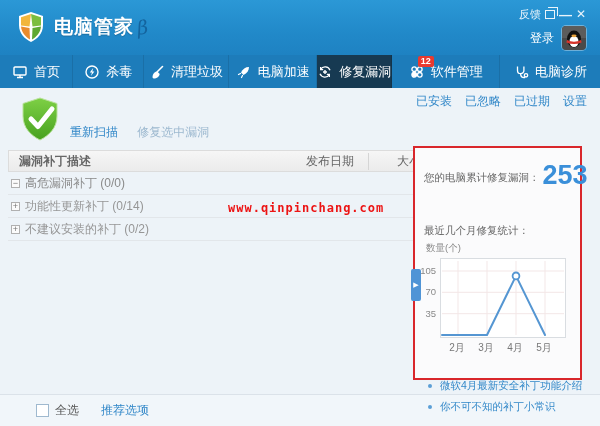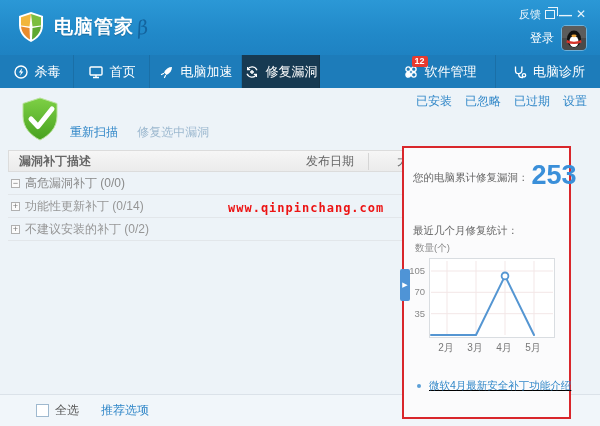--- a/index.html
+++ b/index.html
@@ -46,34 +46,34 @@
   .th-desc { flex:1; padding-left:10px;font-weight:bold; }
   .th-date { width:62px; }
   .th-size { width:56px; border-left:1px solid #d5d5d5; padding-left:28px; }
   .rows { position:absolute; left:8px; top:84px; width:417px; }
   .vuln-row { display:flex; align-items:center; height:23px; border-bottom:1px solid #e2e6ea; font-size:12px; color:#969696; cursor:pointer; }
   .expander { width:9px; height:9px; border:1px solid #b0b0b0; color:#777; font-size:9px; line-height:7px; text-align:center; margin:0 5px 0 3px; background:#fbfbfb; cursor:pointer; flex:0 0 auto; }
 
   .watermark { position:absolute; left:228px; top:113px; font-family:"DejaVu Sans Mono",monospace; font-weight:bold; font-size:12px; letter-spacing:1px; color:#ec1414; }
 
   
-  .panel { position:absolute; left:402px; top:58px; width:169px; height:273px; background:#fbfbfc; border:2px solid #d9262b; z-index:5; }
+  .panel { position:absolute; left:413px; top:58px; width:169px; height:234px; background:#fbfbfc; border:2px solid #d9262b; z-index:5; }
   .p-total { position:absolute; left:9px; top:14px; right:2px; display:flex; align-items:flex-end; white-space:nowrap; }
   .p-total-label { font-size:10.5px; color:#666; padding-bottom:4px; }
   .p-total-value { font-size:27px; line-height:27px; font-weight:bold; color:#3a8fd9; margin-left:3px; font-family:"Liberation Sans",sans-serif; }
   .p-last { position:absolute; left:9px; top:49px; font-size:9.5px; letter-spacing:-0.4px; color:#777; white-space:nowrap; }
   .p-stats { position:absolute; left:9px; top:76px; font-size:10.5px; color:#666; }
   .chart-title { position:absolute; left:11px; top:94px; font-size:9.5px; color:#888; }
   .chart-y-axis { position:absolute; left:0; top:110px; width:23px; height:80px; }
   .chart-y-axis span { position:absolute; right:2px; font-size:9.5px; color:#888; }
   .chart-plot { position:absolute; left:25px; top:110px; width:126px; height:80px; background:#fff; border:1px solid #d9dde1; }
   .chart-x-axis { position:absolute; left:25px; top:193px; width:126px; height:13px; }
   .chart-x-axis span { position:absolute; top:0; transform:translateX(-50%); font-size:10px; color:#777; }
   .panel-handle { position:absolute; left:-4px; top:121px; width:10px; height:32px; background:#4f94d6; border-radius:2px; color:#fff; font-size:7px; line-height:32px; text-align:center; cursor:pointer; }
-  .p-news { position:absolute; left:13px; top:227px; right:4px;text-decoration:underline; }
+  .p-news { position:absolute; left:13px; top:227px; right:4px; }
   .news-row { display:flex; align-items:center; height:21px; white-space:nowrap; }
   .news-bullet { width:4px; height:4px; border-radius:50%; background:#5b9fd6; margin-right:8px; flex:0 0 auto; }
   .news-link { font-size:10.5px; color:#3187c8; cursor:pointer; }
 
   
   .footer { position:absolute; left:0; right:0; bottom:0; height:32px; border-top:1px solid #dbe2e9; background:#f1f6fa; display:flex; align-items:center; }
   .checkbox { width:13px; height:13px; border:1px solid #9fb9cf; background:#fff; margin-left:36px; cursor:pointer; }
   .select-all-label { font-size:12px; color:#555; margin-left:6px; cursor:pointer; }
   .options-link { font-size:12px; margin-left:22px; }
 </style>
@@ -113,33 +113,40 @@
           <ellipse cx="12" cy="13" rx="7" ry="8.5" fill="#111"></ellipse>
           <ellipse cx="12" cy="15.5" rx="4.5" ry="5.5" fill="#fff"></ellipse>
           <ellipse cx="12" cy="9.8" rx="2.6" ry="1.4" fill="#e8a33d"></ellipse>
           <path d="M5 14 q7 3.5 14 0 l0.6 2.4 q-7.6 3.4 -15.2 0 Z" fill="#d6352c"></path>
         </svg>
       </span>
     </div>
   </div>
 
   <div class="nav">
+    <div class="nav-item" style="width:76px">
+      <svg width="16" height="16" viewBox="0 0 16 16" fill="none" stroke="#fff" stroke-width="1.4">
+        <rect x="2" y="3" width="12" height="8" rx="1"></rect>
+          <path d="M8 11 v2 M5 13.5 h6"></path>
+      </svg>
+      <span>首页</span>
+    </div>
     <div class="nav-item" style="width:74px">
       <svg width="16" height="16" viewBox="0 0 16 16">
         <circle cx="8" cy="8" r="6" fill="none" stroke="#fff" stroke-width="1.4"></circle>
         <path d="M9.2 4 L5.8 8.6 H8 L6.8 12 L10.4 7.4 H8.3 Z" fill="#fff"></path>
       </svg>
       <span>杀毒</span>
     </div>
-    <div class="nav-item" style="width:76px">
-      <svg width="16" height="16" viewBox="0 0 16 16" fill="none" stroke="#fff" stroke-width="1.4">
-        <rect x="2" y="3" width="12" height="8" rx="1"></rect>
-          <path d="M8 11 v2 M5 13.5 h6"></path>
-      </svg>
-      <span>首页</span>
+    <div class="nav-item" style="width:88px">
+      <svg width="16" height="16" viewBox="0 0 16 16">
+        <path d="M13.5 2.5 L8.5 7.5" stroke="#fff" stroke-width="1.6" stroke-linecap="round"></path>
+        <path d="M3.5 13.5 c0-3.5 2.2-5.8 4.6-6.2 l2.6 2.6 c-0.4 2.4-2.7 4.6-6.2 4.6 Z" fill="#fff"></path>
+      </svg>
+      <span>清理垃圾</span>
     </div>
     <div class="nav-item" style="width:92px">
       <svg width="16" height="16" viewBox="0 0 16 16">
         <path d="M13 3 c-3.5 0-6.5 2-8 5.5 l2.5 2.5 C11 9.5 13 6.5 13 3 Z" fill="#fff"></path>
         <path d="M4.5 9.5 L2.5 10.5 M6.5 11.5 L5.5 13.5" stroke="#fff" stroke-width="1.2" stroke-linecap="round"></path>
       </svg>
       <span>电脑加速</span>
     </div>
     <div class="nav-item active" style="width:78px">
       <svg width="16" height="16" viewBox="0 0 16 16" fill="none" stroke="#fff" stroke-width="1.3">
@@ -250,20 +257,24 @@
           <span style="left: 46px;">3月</span>
           <span style="left: 75px;">4月</span>
           <span style="left: 104px;">5月</span>
         </div>
 
       <div class="p-news">
         <div class="news-row">
           <span class="news-bullet"></span>
           <span class="news-link">微软4月最新安全补丁功能介绍</span>
         </div>
+        <div class="news-row">
+          <span class="news-bullet"></span>
+          <span class="news-link">你不可不知的补丁小常识</span>
+        </div>
       </div>
     </div>
 
     <div class="footer">
       <span class="checkbox"></span>
       <span class="select-all-label">全选</span>
       <span class="link options-link">推荐选项</span>
     </div>
 
   </div>

